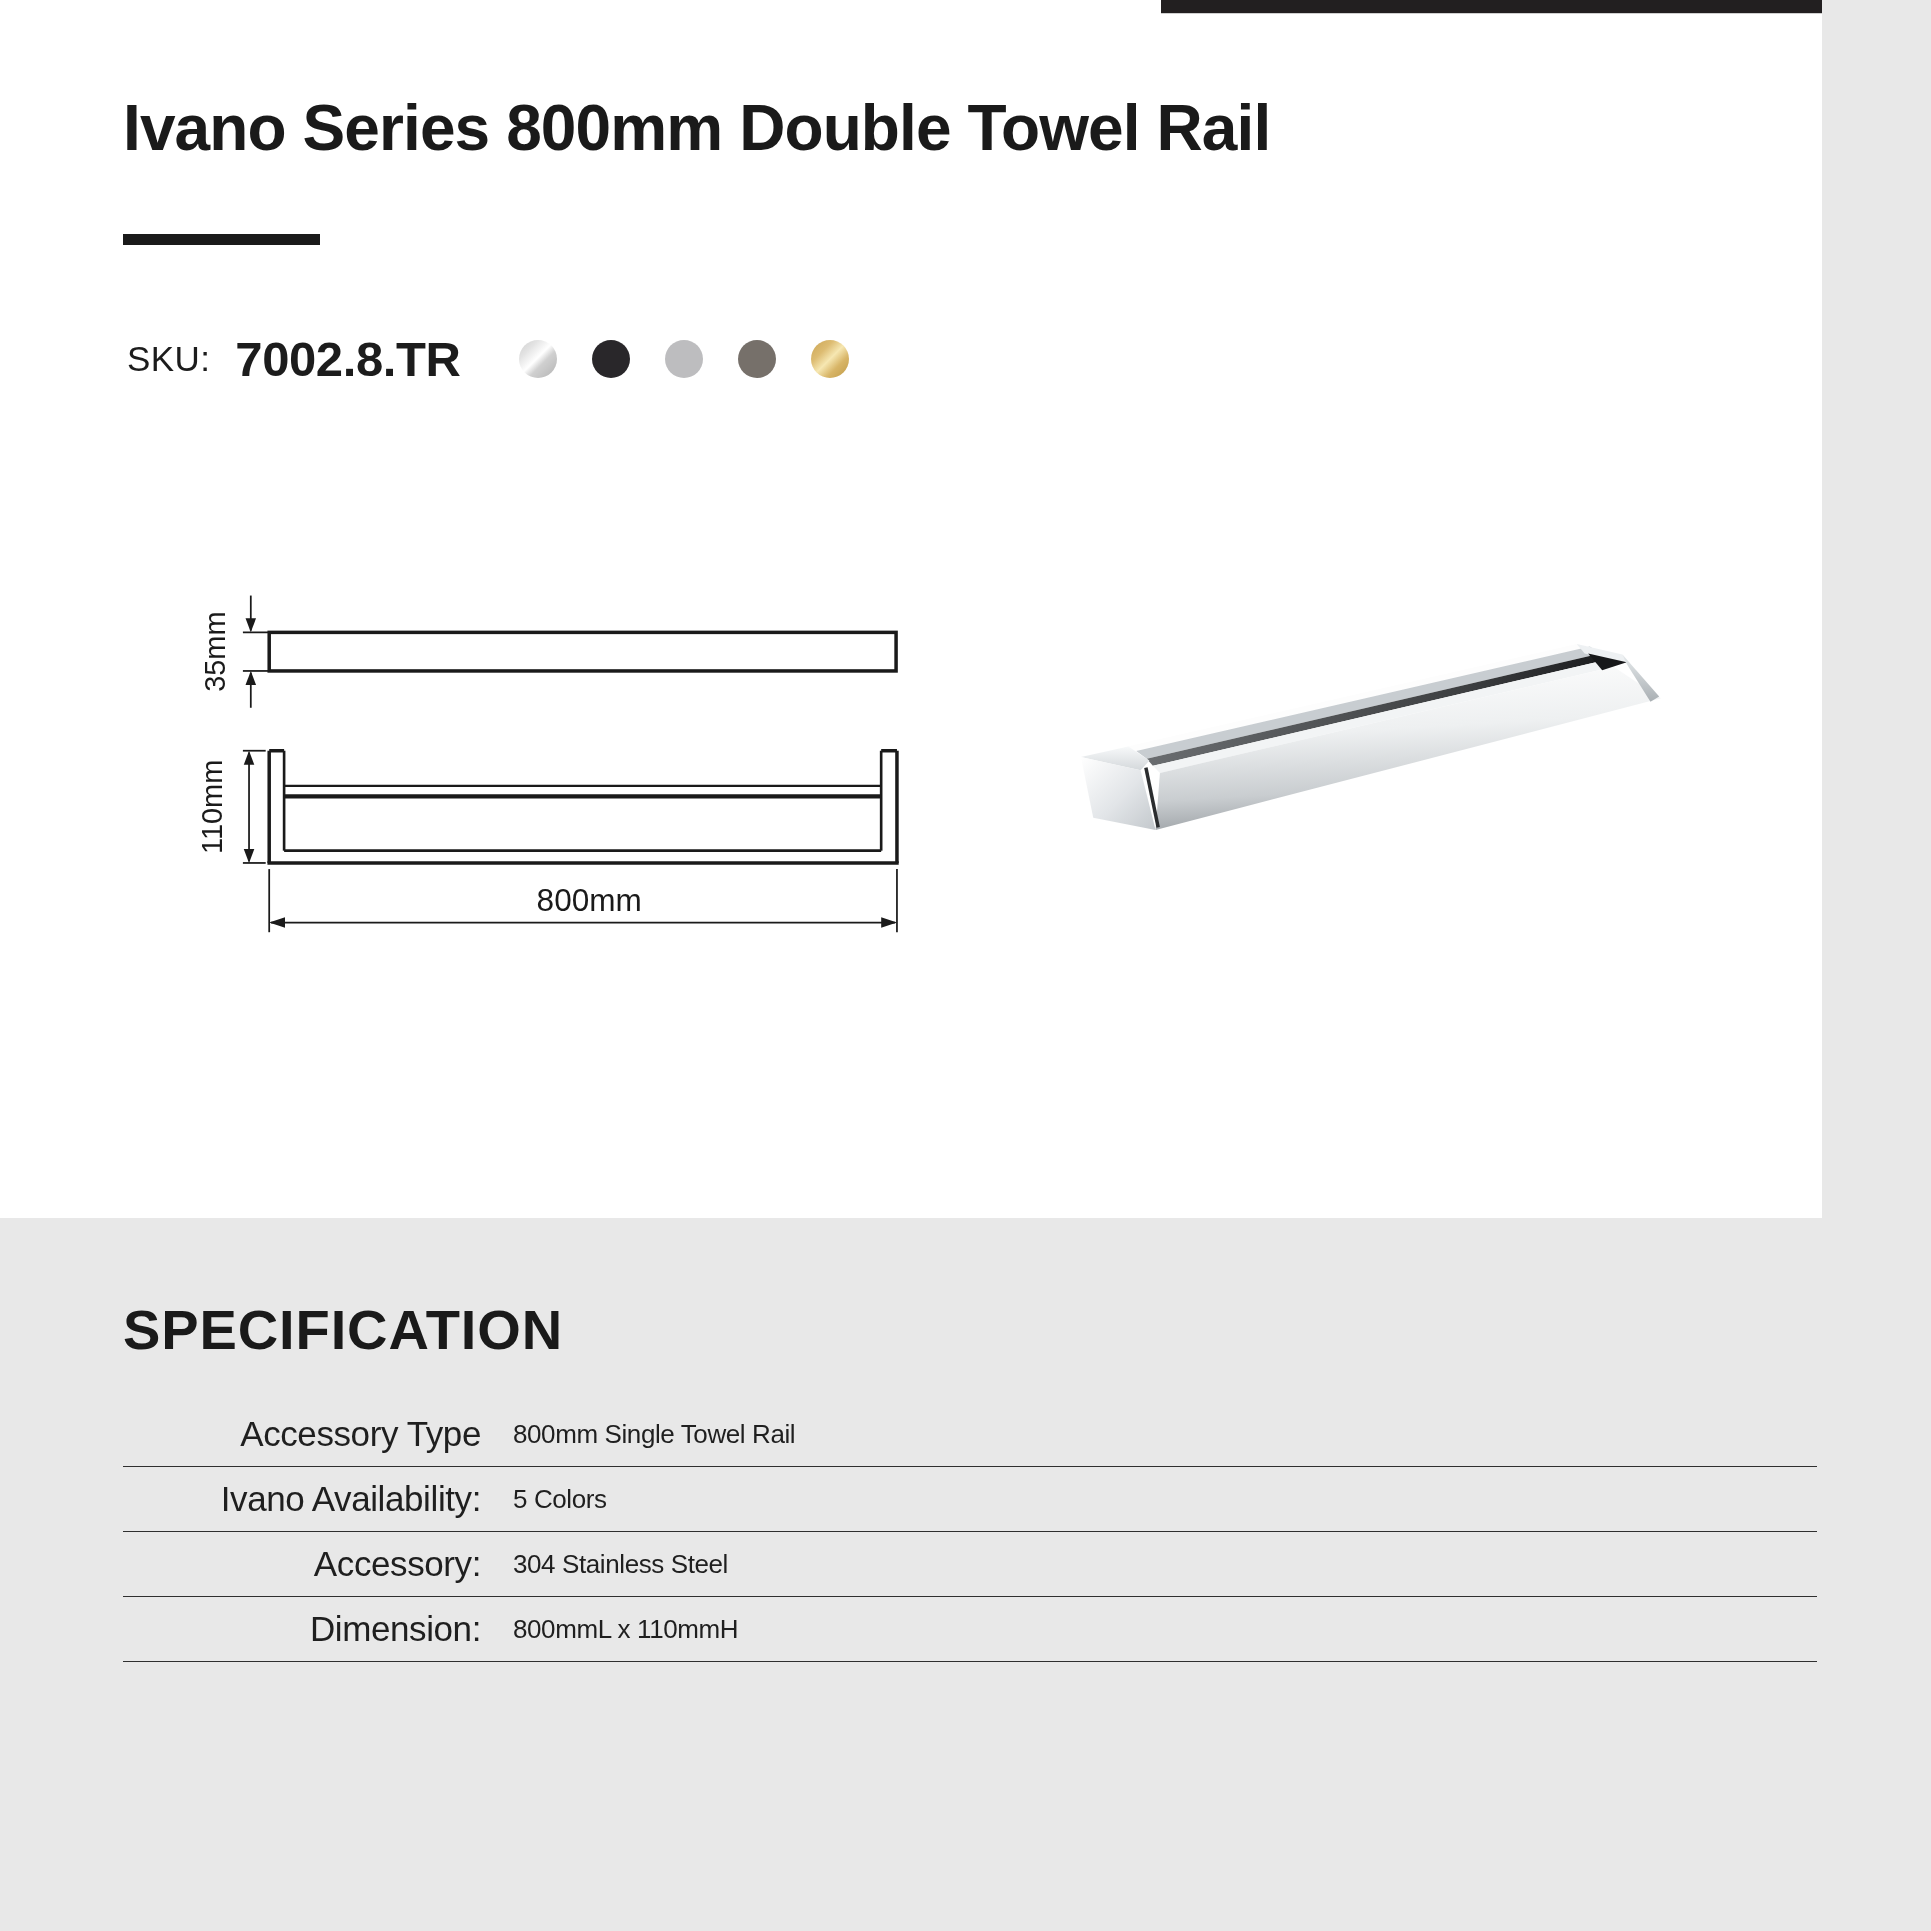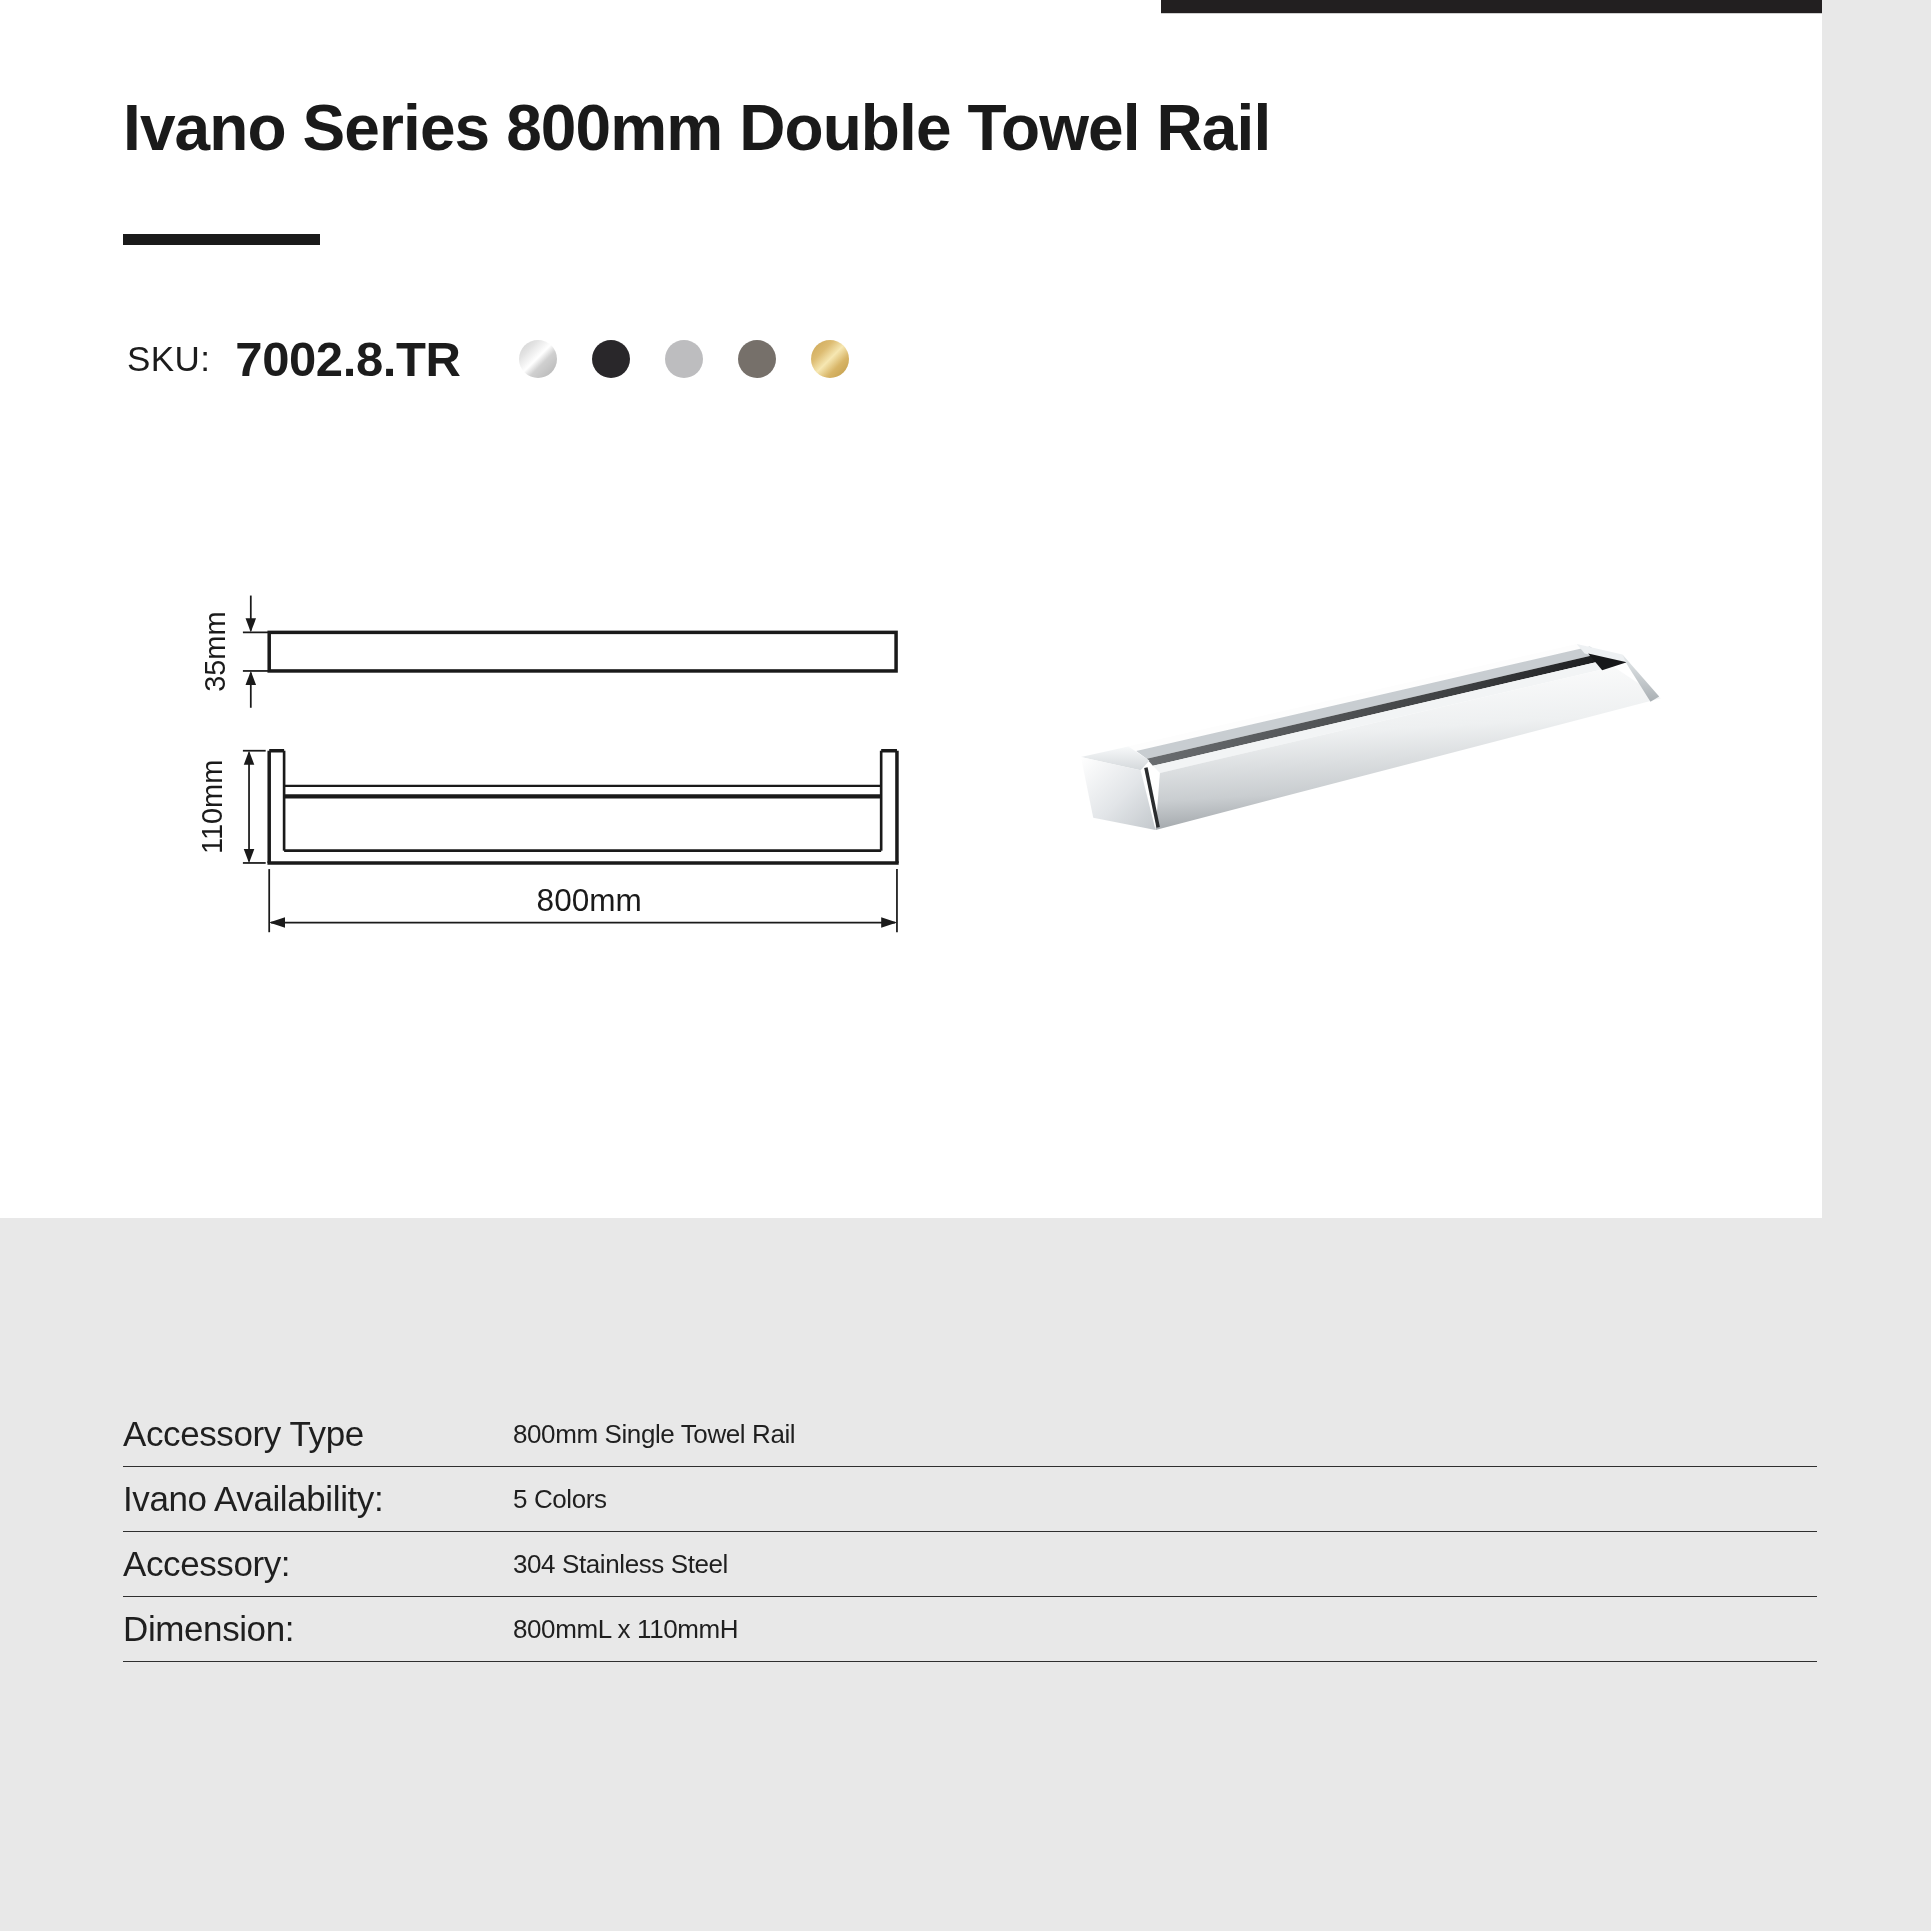--- a/index.html
+++ b/index.html
@@ -55,21 +55,21 @@
   
   .tech-drawing{position:absolute;left:123px;top:571px;}
   .product-photo{position:absolute;left:1009px;top:571px;}
 
   
   .spec-heading{
     position:absolute;left:123px;top:1297px;
     font-size:56px;font-weight:bold;letter-spacing:0.9px;color:#1a1a1a;
   }
   .spec-table{
-    position:absolute;left:123px;top:1402px;width:1694px;
+    position:absolute;left:123px;top:1402px;width:1694px;text-align:right;
   }
   .spec-row{
     height:64px;display:flex;align-items:center;
     border-bottom:1.8px solid #2f2f2f;
   }
   .spec-row .label{width:358px;font-size:35px;color:#1f1f1f;letter-spacing:-0.4px;}
   .spec-row .value{font-size:26px;color:#1f1f1f;letter-spacing:-0.4px;margin-left:32px;}
 </style>
 </head>
 <body>
@@ -183,20 +183,21 @@
       <polygon points="647,83 699,95 708,106 656,94" fill="#eef1f3"></polygon>
       <polygon points="660,94 704,104 676,113" fill="#17181a"></polygon>
       <polygon points="699,95 741,143 731,149 704,106" fill="url(#capSide)"></polygon>
 
       <polygon points="82,212 136,200 160,216 150,227" fill="url(#capTop)"></polygon>
       <polygon points="82,212 150,227 167,295 96,281" fill="url(#capFront)"></polygon>
       <line x1="156" y1="224" x2="170" y2="292" stroke="#2b2d2f" stroke-width="4"></line>
     </g>
   </svg>
 
+  <div class="spec-heading">SPECIFICATION</div>
 
   <div class="spec-table">
     <div class="spec-row">
       <span class="label">Accessory Type</span>
       <span class="value">800mm Single Towel Rail</span>
     </div>
     <div class="spec-row">
       <span class="label">Ivano Availability:</span>
       <span class="value">5 Colors</span>
     </div>

